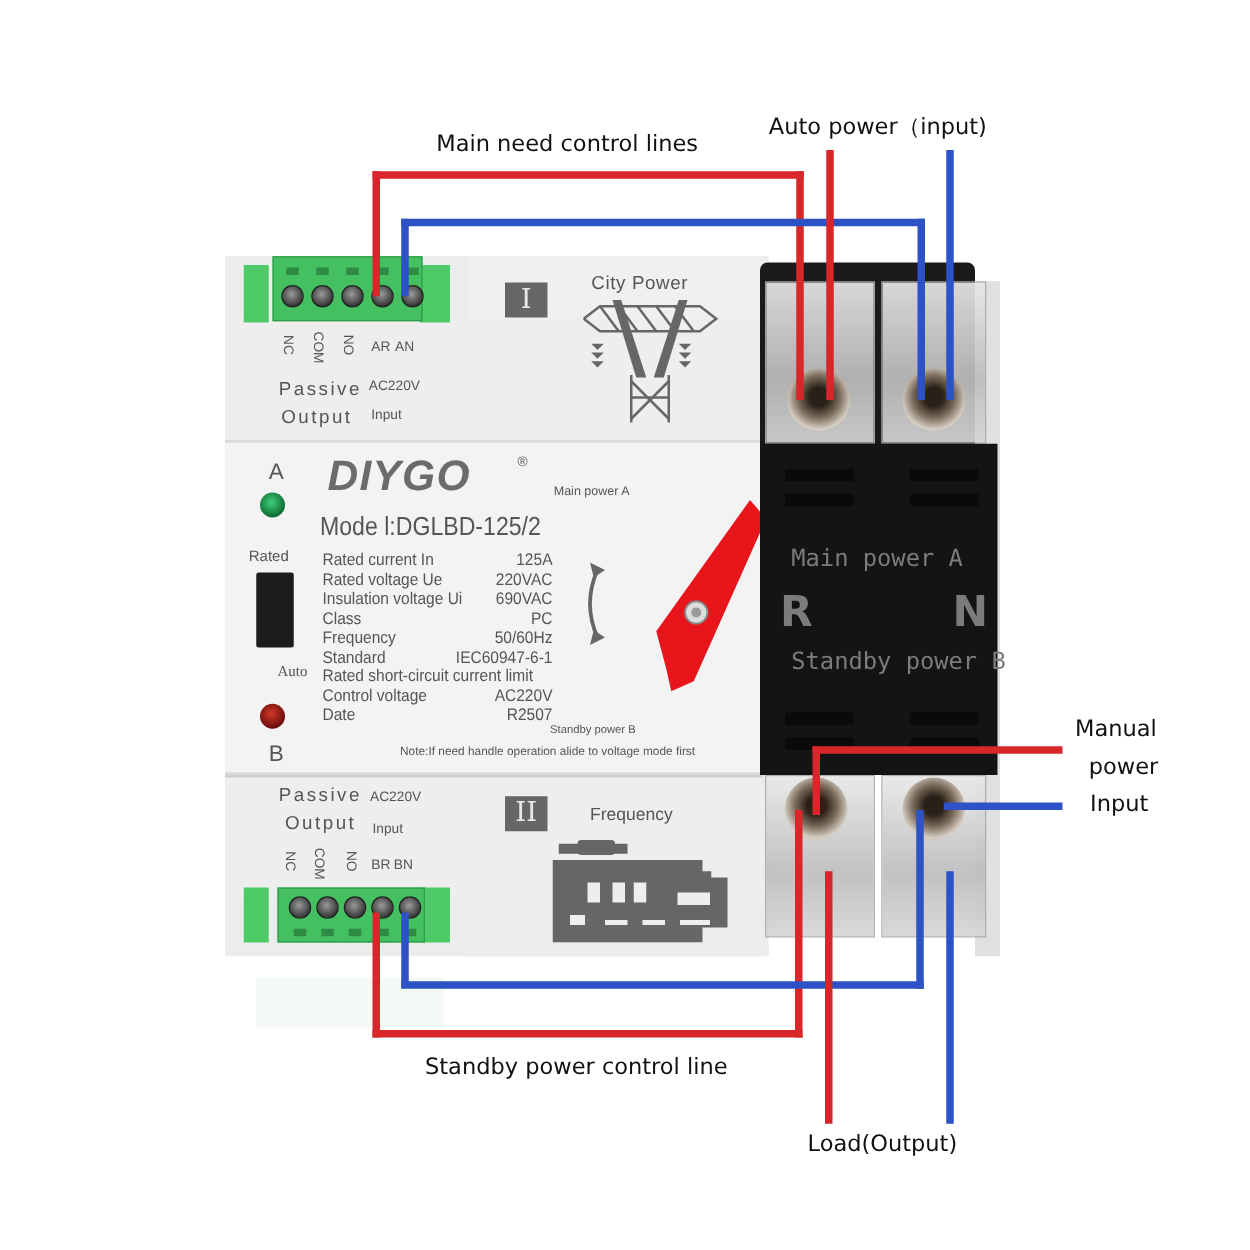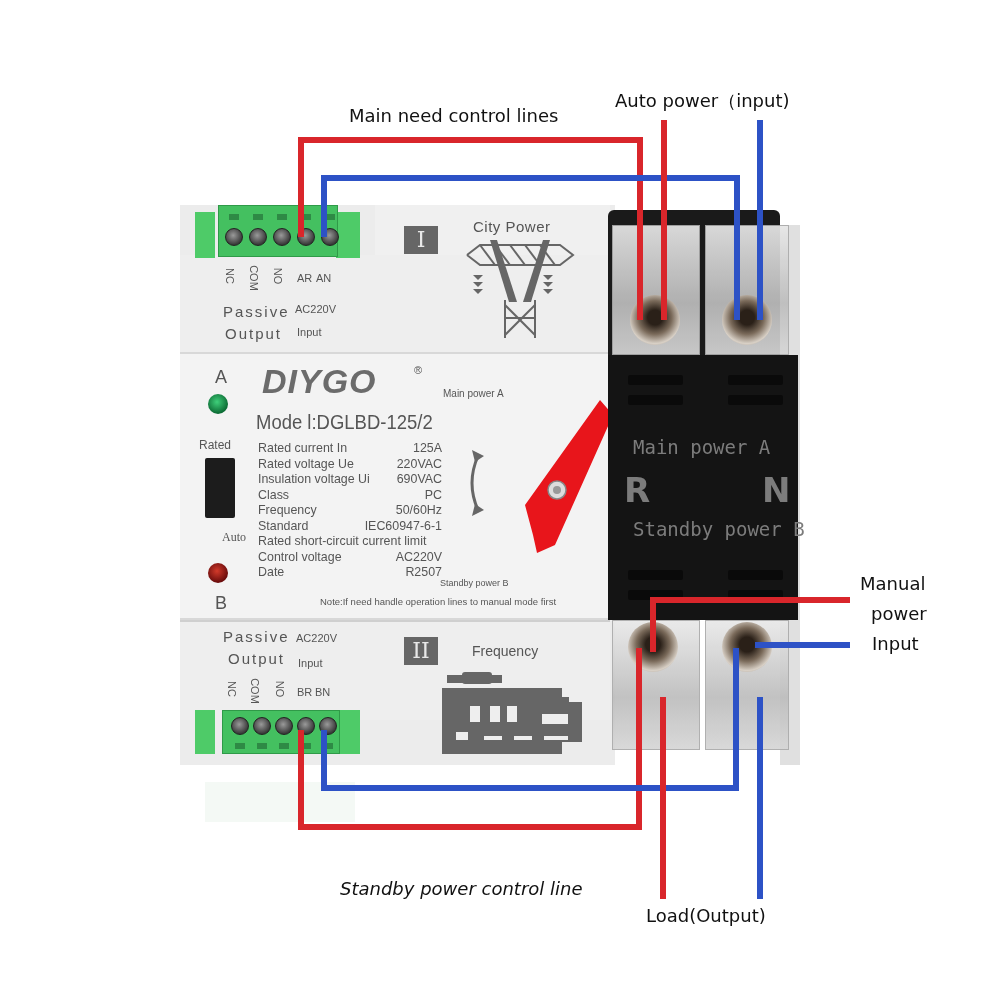--- a/index.html
+++ b/index.html
@@ -169,21 +169,21 @@
     <div class="spec-row">
         <span>Control voltage</span>
         <span>AC220V</span>
       </div>
     <div class="spec-row">
         <span>Date</span>
         <span>R2507</span>
       </div>
   </div>
   <div class="dev-text" style="left:440px;top:578px;font-size:9px;">Standby power B</div>
-  <div class="dev-text" style="left:320px;top:596px;font-size:9.5px;">Note:If need handle operation lines to manual mode first</div>
+  <div class="dev-text" style="left:320px;top:596px;font-size:9.5px;">Note:If need handle operation alide to voltage mode first</div>
 
   <svg class="abs" style="left:462px;top:448px;" width="24" height="70" viewBox="0 0 24 70">
     <path d="M16 8 Q4 35 16 62" stroke="#666" stroke-width="3" fill="none"></path>
     <polygon points="10,2 22,8 13,14" fill="#666"></polygon>
     <polygon points="10,68 22,62 13,56" fill="#666"></polygon>
   </svg>
 
   <svg class="abs" style="left:515px;top:395px;" width="100" height="160" viewBox="0 0 100 160">
     <polygon points="85,5 98,20 40,150 22,158 18,140 10,110" fill="#e8151b"></polygon>
     <circle cx="42" cy="95" r="9" fill="#ddd" stroke="#888" stroke-width="1.5"></circle>
@@ -271,14 +271,14 @@
 
   <div class="wire red" style="left:660px;top:697px;width:6px;height:202px;"></div>
   <div class="wire blue" style="left:757px;top:697px;width:6px;height:202px;"></div>
 </div>
 
 <div class="caption" style="left:349px;top:105px;">Main need control lines</div>
 <div class="caption" style="left:615px;top:89px;">Auto power（input)</div>
 <div class="caption" style="left:860px;top:573px;">Manual</div>
 <div class="caption" style="left:871px;top:603px;">power</div>
 <div class="caption" style="left:872px;top:633px;">Input</div>
-<div class="caption" style="left:340px;top:878px;font-style:italic;">Standby power control line</div>
+<div class="caption" style="left:340px;top:843px;">Standby power control line</div>
 <div class="caption" style="left:646px;top:905px;">Load(Output)</div>
 
 </body></html>

